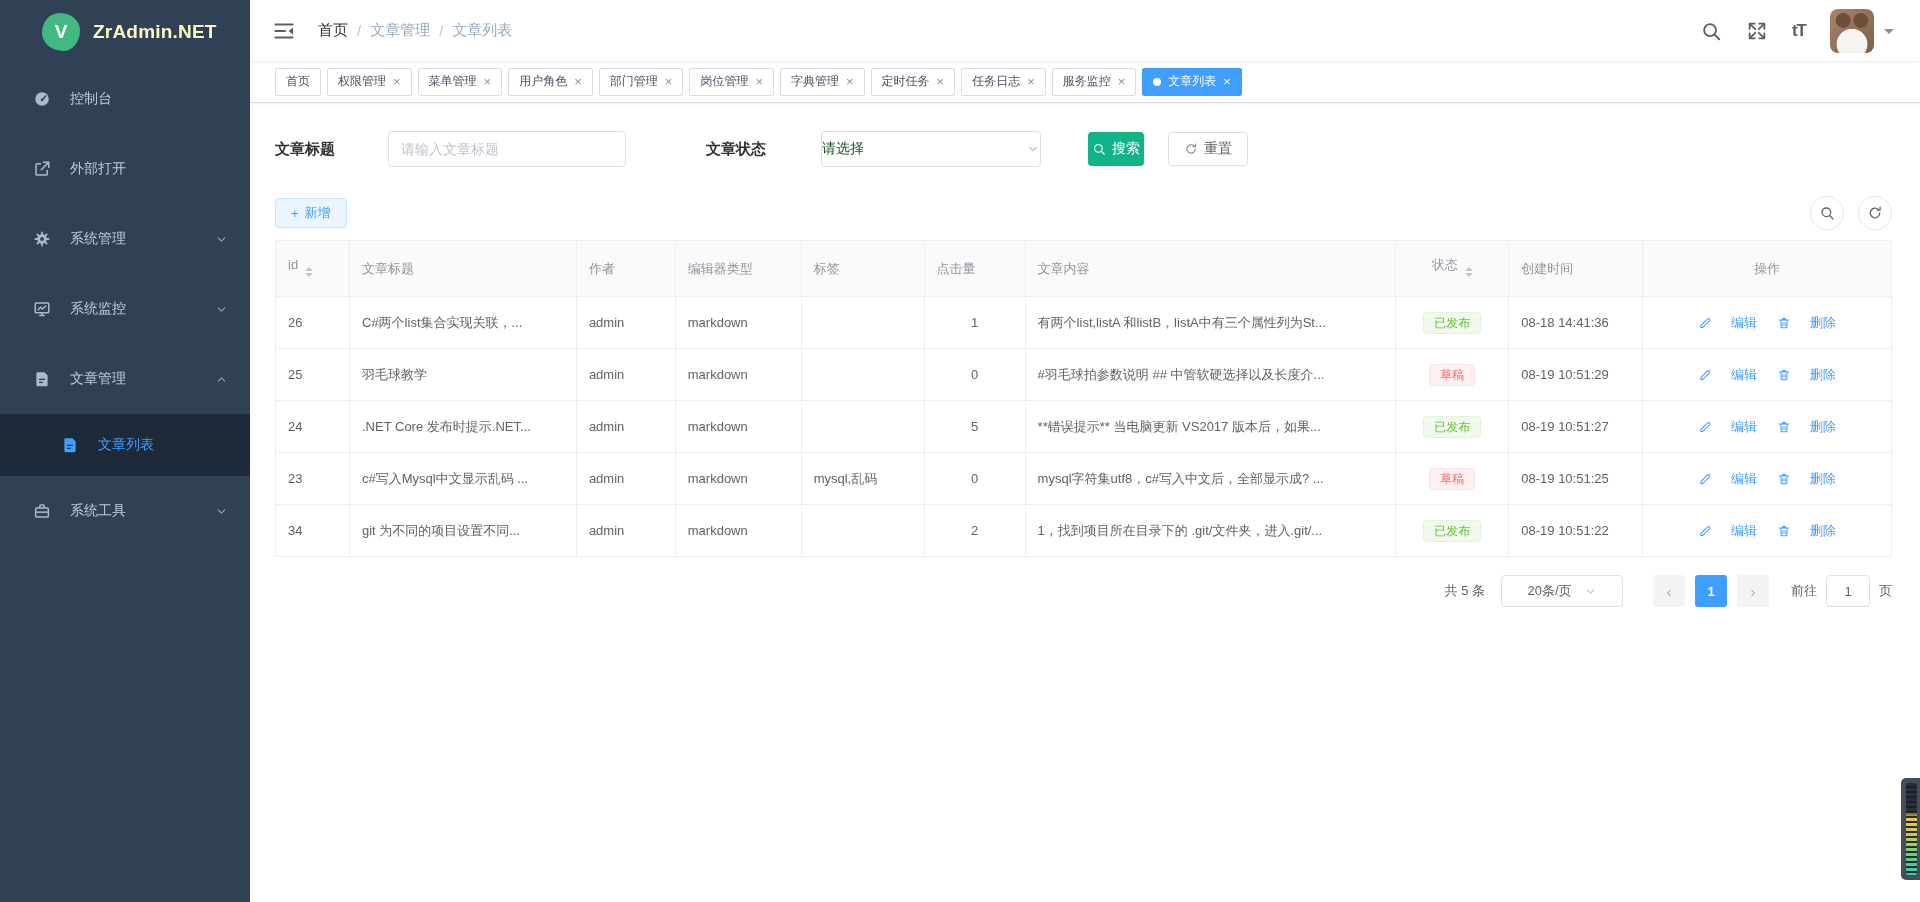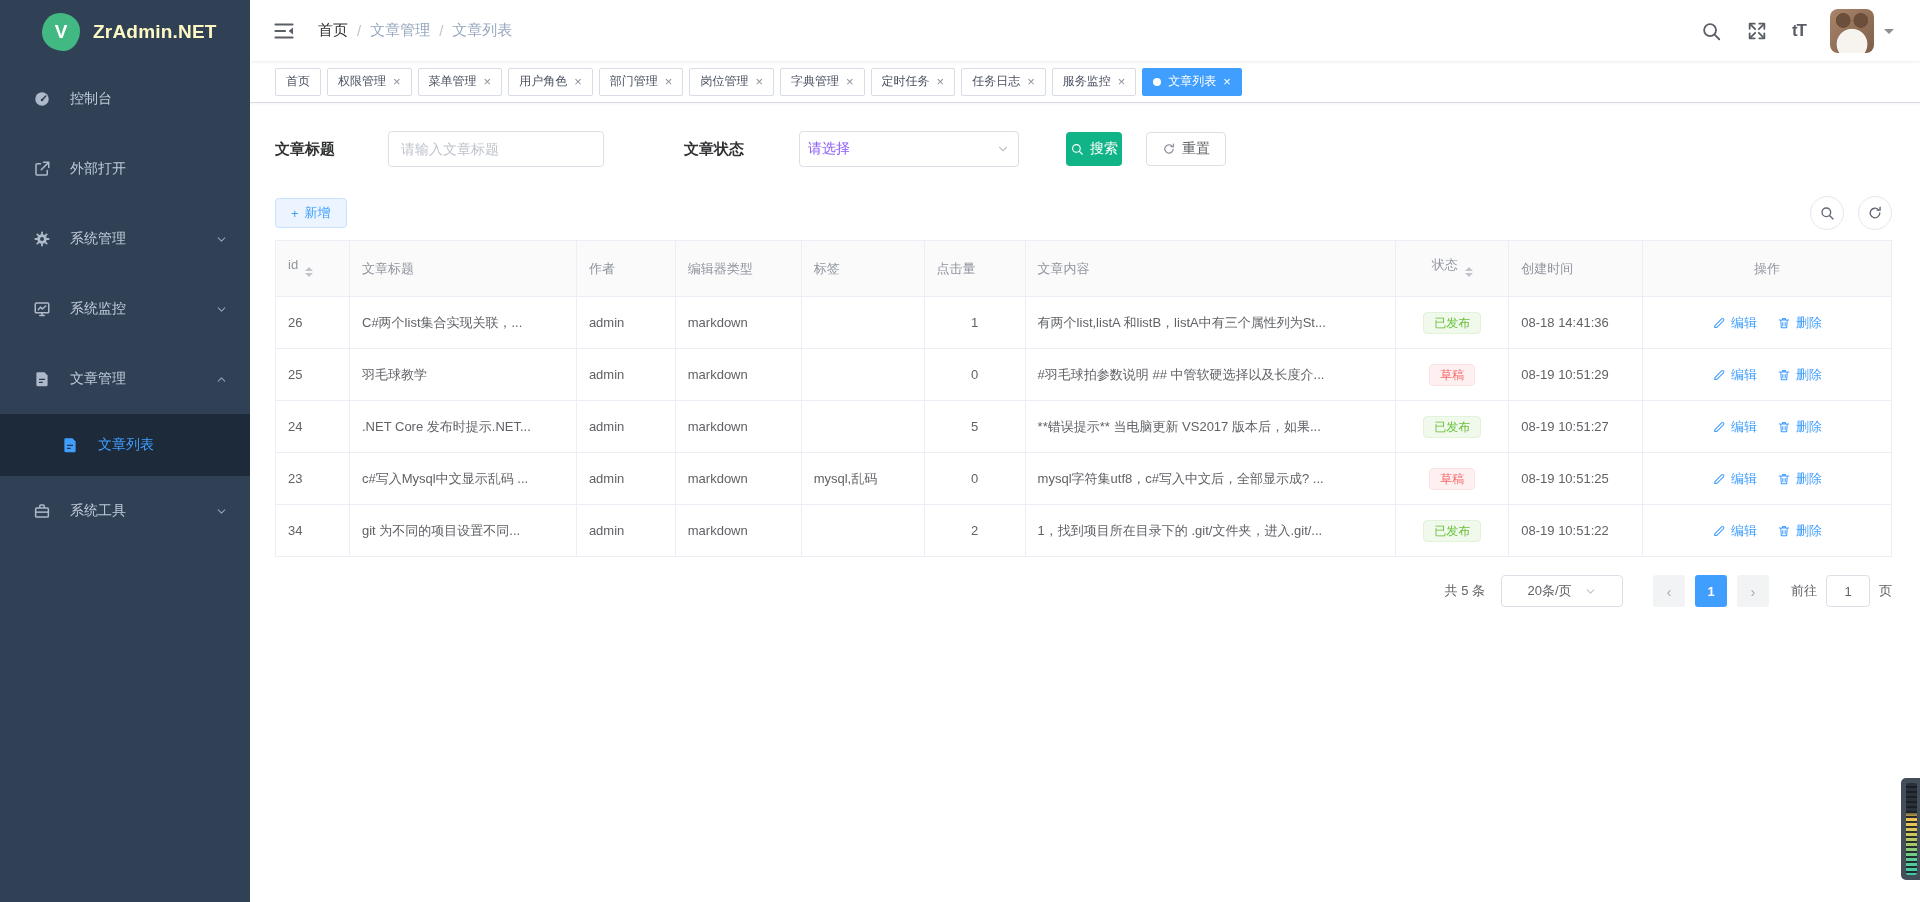--- a/index.html
+++ b/index.html
@@ -56,26 +56,26 @@
     background:#fff; color:#495060; font-size:12px; gap:7px; cursor:pointer; border-radius:2px; white-space:nowrap; }
   .tag .x { font-size:13px; color:#8a919d; line-height:1; }
   .tag.active { background:#409eff; border-color:#409eff; color:#fff; }
   .tag.active .x { color:#fff; }
   .dot { width:8px; height:8px; border-radius:50%; background:#fff; display:inline-block; }
 
   
   .content { padding:28px 28px 0 25px; }
   .filter-row { display:flex; align-items:center; height:36px; }
   .f-label { font-weight:bold; font-size:15px; color:#303133; white-space:nowrap; }
-  .inp { width:216px; height:36px; border:1px solid #dcdfe6; border-radius:4px; padding:0 12px; font-size:14px;
+  .inp { width:238px; height:36px; border:1px solid #dcdfe6; border-radius:4px; padding:0 12px; font-size:14px;
     color:#606266; margin-left:53px; outline:none; font-family:inherit; }
   .inp::placeholder { color:#bfc4cc; }
   .f-label2 { margin-left:80px; }
   .select { width:220px; height:36px; border:1px solid #dcdfe6; border-radius:4px; margin-left:55px;
-    display:flex; align-items:center; justify-content:space-between; padding:0 8px; color:#8b5cf6; font-size:14px; cursor:pointer; background:#fff; }
+    display:flex; align-items:center; justify-content:space-between; padding:0 0; color:#14532d; font-size:14px; cursor:pointer; background:#fff; }
   .select .chev2 { width:14px; height:14px; color:#c0c4cc; }
   .select .chev2 svg { width:14px; height:14px; }
   .btn { display:inline-flex; align-items:center; justify-content:center; gap:6px; border-radius:4px; font-size:14px; cursor:pointer; border:none; font-family:inherit; }
   .btn-search { margin-left:47px; height:34px; padding:0 4px; background:#10b487; color:#fff; }
   .btn-search svg { width:14px; height:14px; }
   .btn-reset { margin-left:24px; height:34px; padding:0 15px; background:#fff; border:1px solid #dcdfe6; color:#606266; }
   .btn-reset svg { width:14px; height:14px; color:#8a8f99; }
 
   .toolbar { margin-top:29px; display:flex; align-items:center; }
   .btn-add { height:30px; padding:0 15px; background:#ecf5ff; border:1px solid #c6e2ff; color:#409eff; font-size:13px; }
@@ -92,21 +92,21 @@
   td { height:52px; background:#fff; }
   th.c, td.c { text-align:center; }
   .sort { display:inline-flex; flex-direction:column; margin-left:7px; vertical-align:-2px; cursor:pointer; }
   .sort i { display:block; width:0; height:0; border:4px solid transparent; }
   .sort .s-up { border-bottom-color:#c0c4cc; margin-bottom:2px; }
   .sort .s-dn { border-top-color:#c0c4cc; }
   .badge { display:inline-block; padding:4px 10px; font-size:12px; border-radius:4px; line-height:1; }
   .pub { color:#67c23a; background:#f0f9eb; border:1px solid #e1f3d8; }
   .draft { color:#f56c6c; background:#fef0f0; border:1px solid #fde2e2; }
   .ops { display:flex; justify-content:center; gap:20px; align-items:center; }
-  .op-link { color:#409eff; display:inline-flex; align-items:center; gap:5px; cursor:pointer; }
+  .op-link { color:#409eff; display:inline-flex; align-items:center; gap:19px; cursor:pointer; }
   .op-link svg { width:14px; height:14px; }
 
   
   .pagination { display:flex; align-items:center; justify-content:flex-end; margin-top:18px; font-size:13px; color:#606266; }
   .pg-total { margin-right:16px; }
   .size-select { width:122px; height:32px; border:1px solid #dcdfe6; border-radius:4px; display:flex; align-items:center;
     justify-content:center; gap:12px; cursor:pointer; background:#fff;text-align:right; }
   .size-select .chev2 { width:13px; height:13px; color:#c0c4cc; }
   .size-select .chev2 svg { width:13px; height:13px; }
   .pager { display:flex; align-items:center; margin-left:30px; gap:10px; }

